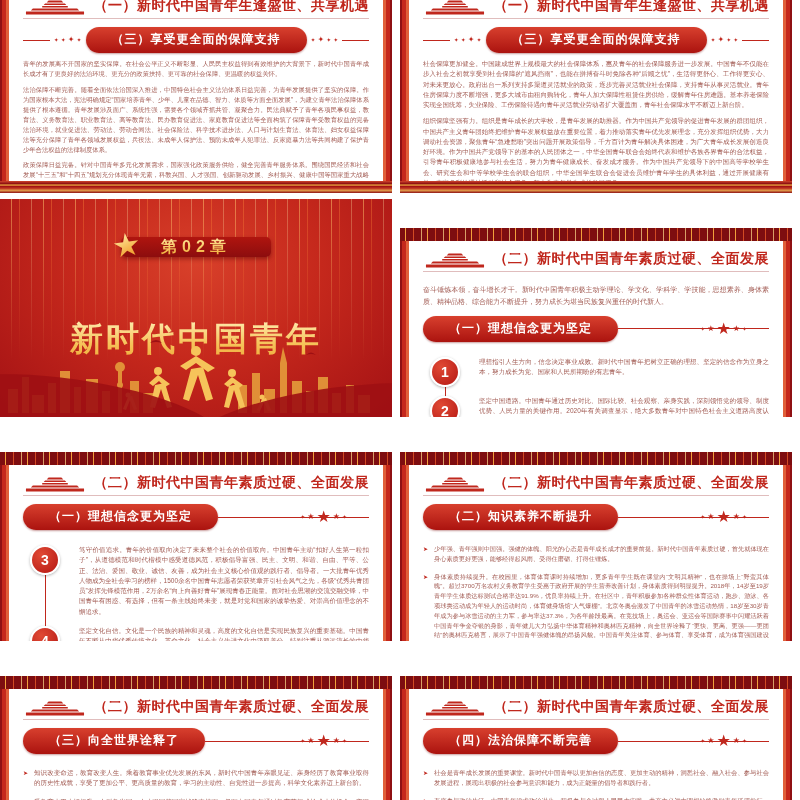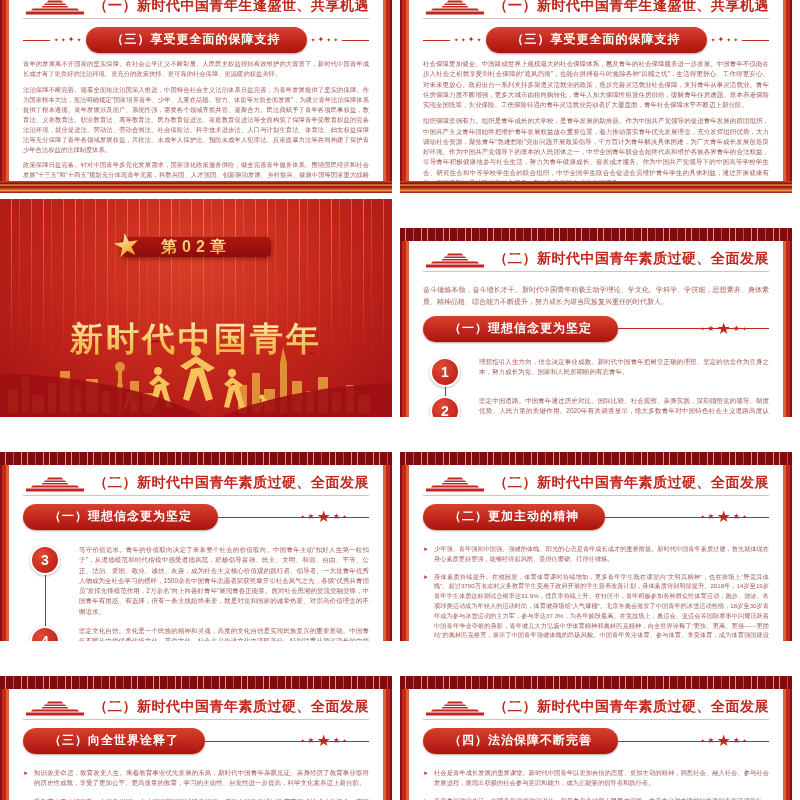--- a/index.html
+++ b/index.html
@@ -305,21 +305,21 @@
     <div class="bar-left"></div>
     <div class="bar-right"></div>
     <div class="card">
       <div class="hdr">
         <svg class="logo" viewBox="0 0 130 30">
             <path d="M52 2h26l4 4H48zM45 8h40l3 3H42zM39 13h52v3H39zM20 18h90l4 4H16zM6 24h118v6H6z" fill="#c0271d"></path>
           </svg>
         <span class="hdr-title">（二）新时代中国青年素质过硬、全面发展</span>
       </div>
       <div class="pillrow">
-        <span class="pill">（二）更加主动的精神</span>
+        <span class="pill">（二）知识素养不断提升</span>
         <span class="pline">
           <span class="stars stars-right">
               <i class="s-t">✦</i>
               <i class="s-s">★</i>
               <i class="s-b">★</i>
               <i class="s-s">★</i>
               <i class="s-t">✦</i>
             </span>
         </span>
       </div>

